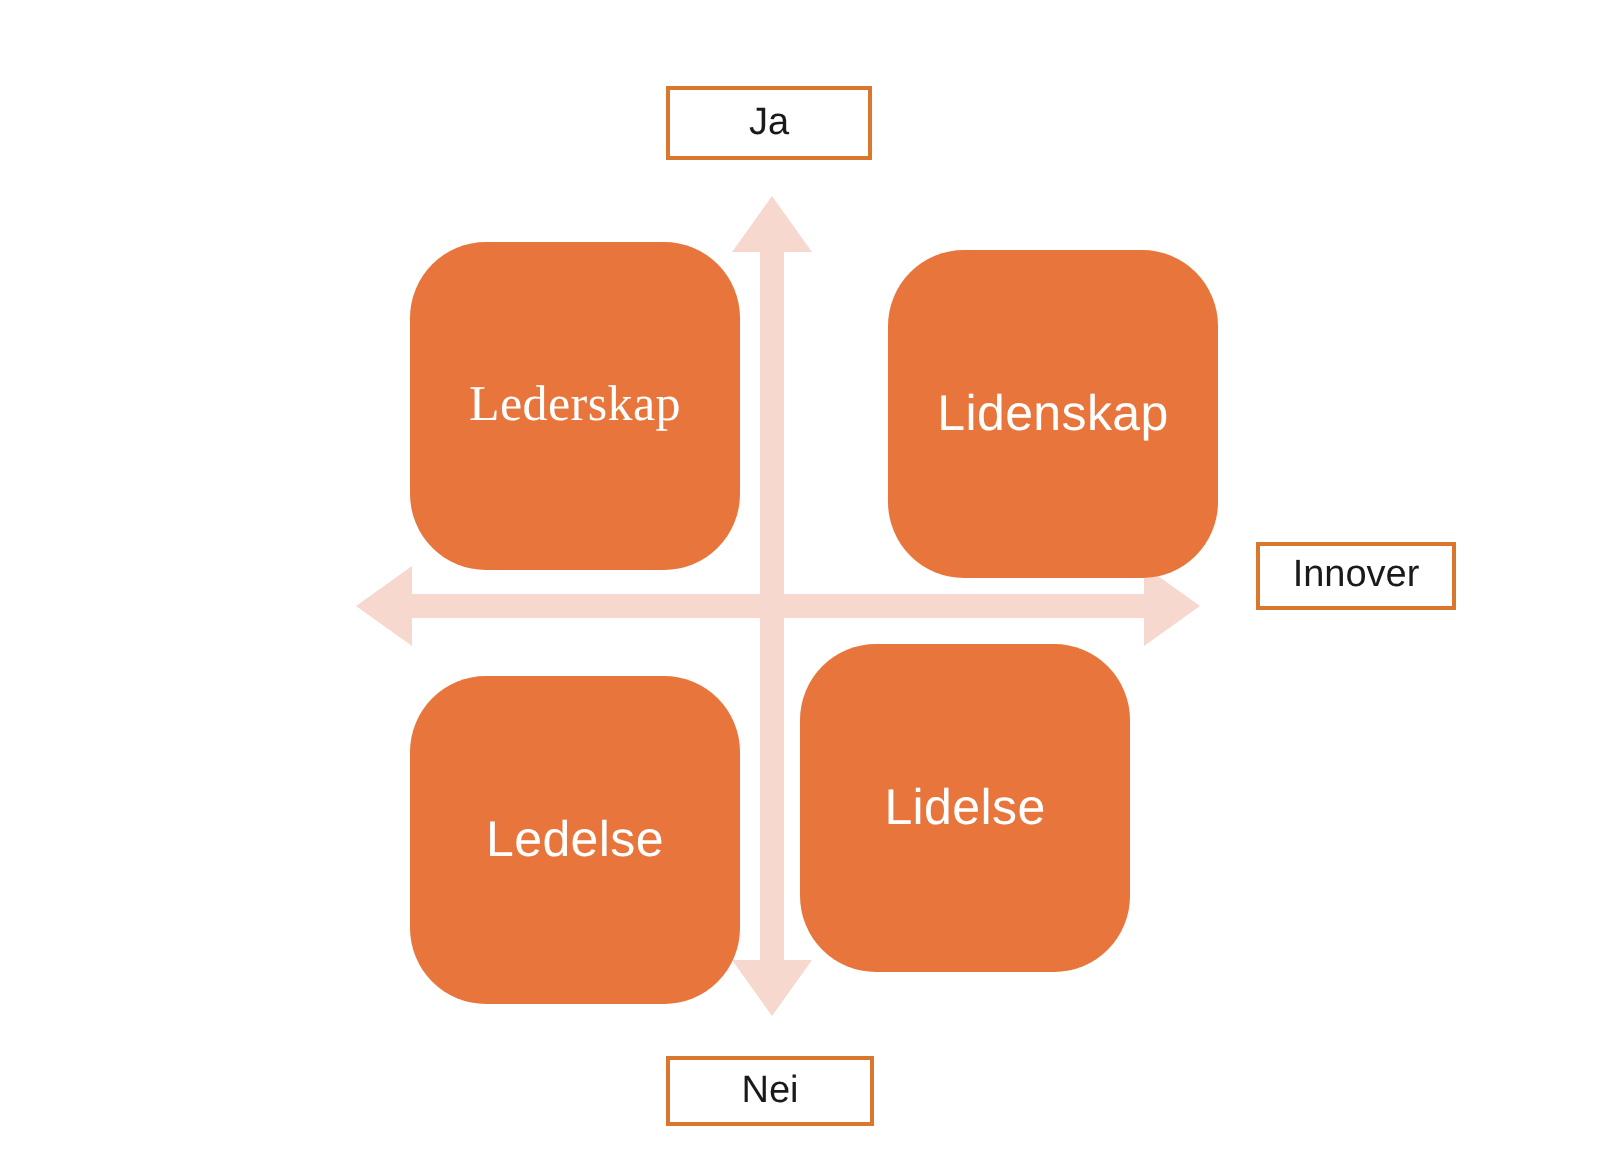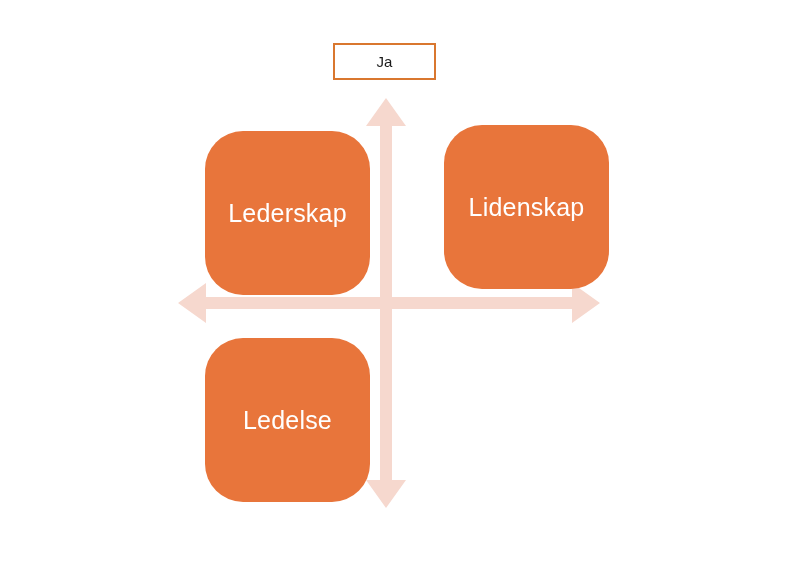--- a/index.html
+++ b/index.html
@@ -36,35 +36,35 @@
     border-radius: 38px;
     display: flex;
     align-items: center;
     justify-content: center;
   }
   .quadrant span {
     color: var(--square-text);
     font-size: 25px;
     letter-spacing: 0.2px;
   }
-  .q-tl { left: 205px; top: 131px; }
+  .q-tl { left: 205px; top: 121px; font-family: Liberation Serif, serif; }
   .q-tr { left: 400px; top: 125px; margin-left: 44px; }
   .q-bl { left: 205px; top: 322px; margin-top: 16px; }
   .q-br { left: 400px; top: 322px; }
   .axis-label {
     position: absolute;
     background: var(--background);
     border: 2px solid var(--label-border);
     display: flex;
     align-items: center;
     justify-content: center;
   }
   .axis-label span {
     color: var(--label-text);
-    font-size: 15px;
+    font-size: 19px;
   }
   .al-top    { left: 333px; top: 43px;  width: 103px; height: 37px; }
   .al-bottom { left: 333px; top: 528px; width: 104px; height: 35px; }
   .al-left   { left: 43px;  top: 271px; width: 102px; height: 34px; }
   .al-right  { left: 628px; top: 271px; width: 100px; height: 34px; }
 </style>
 </head>
 <body>
 
 <div class="canvas">
@@ -76,18 +76,27 @@
 
   <div class="quadrant q-tl">
     <span>Lederskap</span>
   </div>
   <div class="quadrant q-tr">
     <span>Lidenskap</span>
   </div>
   <div class="quadrant q-bl">
     <span>Ledelse</span>
   </div>
+  <div class="quadrant q-br">
+    <span>Lidelse</span>
+  </div>
 
   <div class="axis-label al-top">
     <span>Ja</span>
+  </div>
+  <div class="axis-label al-bottom">
+    <span>Nei</span>
+  </div>
+  <div class="axis-label al-right">
+    <span>Innover</span>
   </div>
 
 </div>
 
 </body></html>

